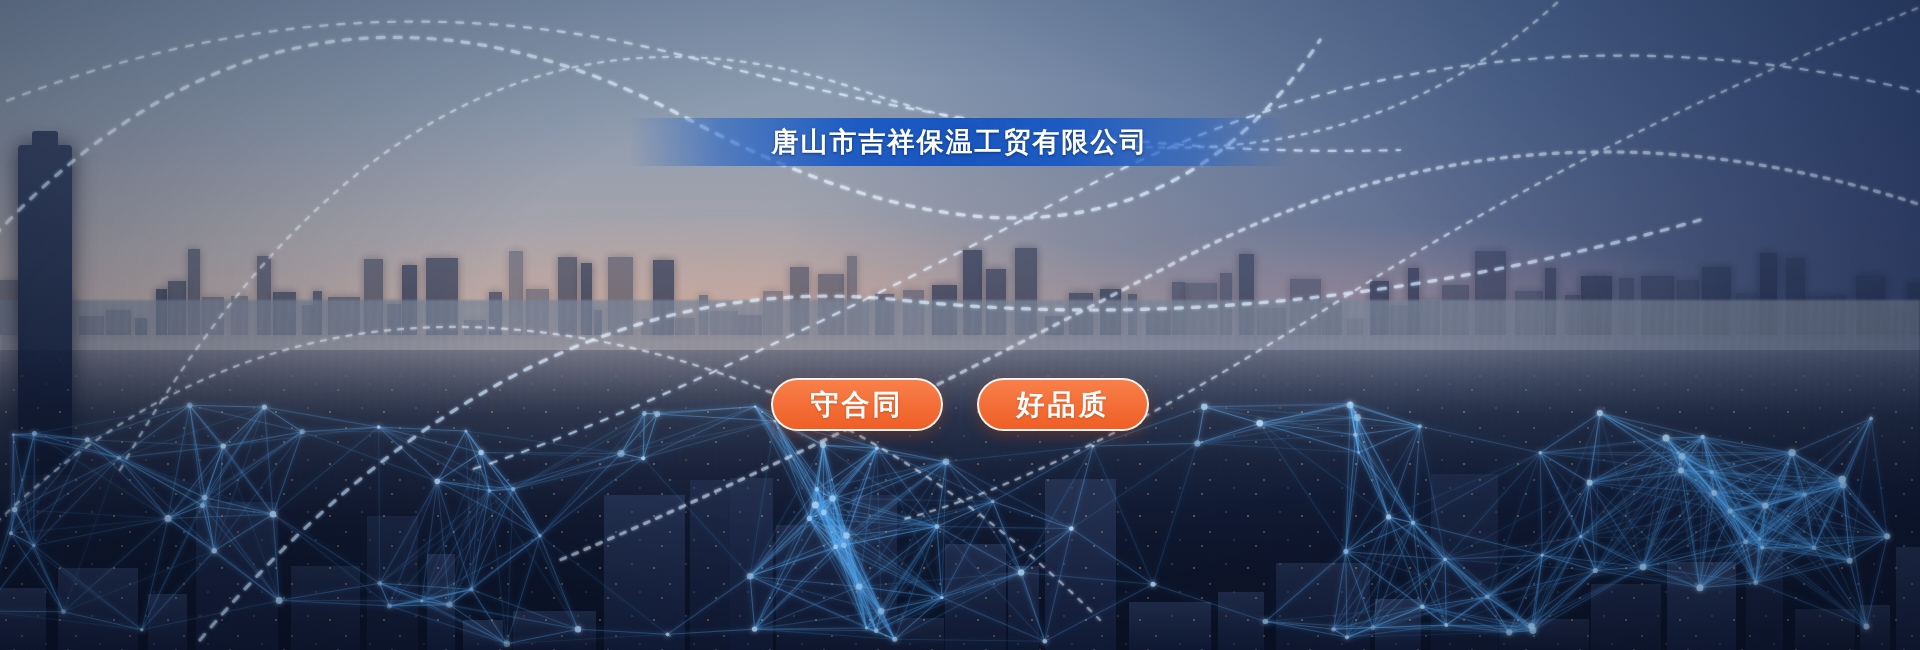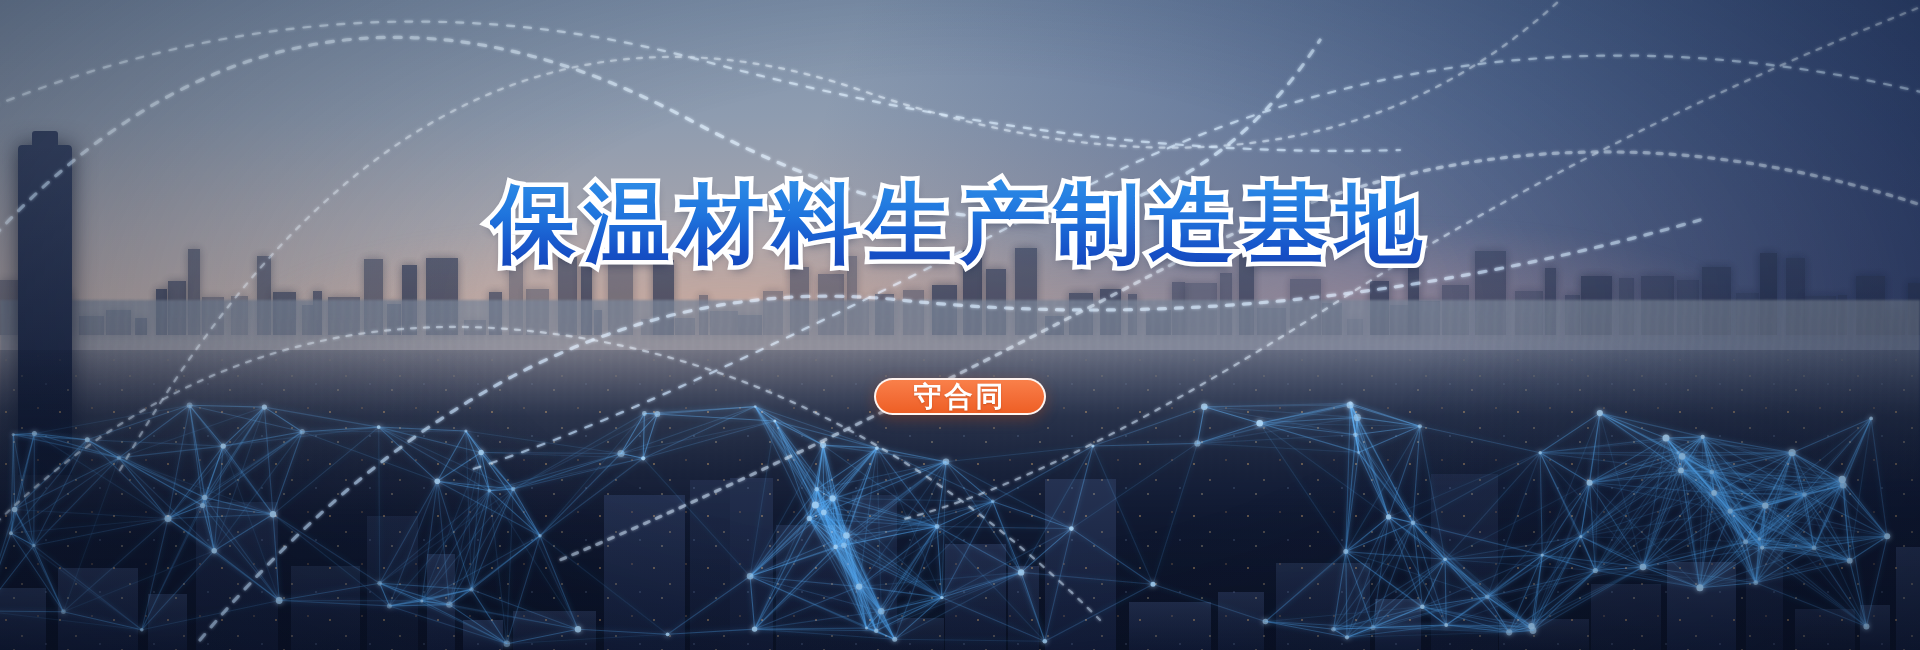--- a/index.html
+++ b/index.html
@@ -269,21 +269,21 @@
     position: absolute;
     top: 378px;
     left: 50%;
     transform: translateX(-50%);
     display: flex;
     gap: 34px;
     pointer-events: auto;
   }
   .pill {
     min-width: 172px;
-    height: 37px;
+    height: 53px;
     padding: 8px 26px;
     box-sizing: border-box;
     display: flex;
     align-items: center;
     justify-content: center;
     border-radius: 27px;
     background: linear-gradient(180deg, #f9804a 0%, #f4703a 45%, #ee5f25 100%);
     border: 2px solid rgba(255,255,255,.92);
     box-shadow: 0 4px 14px rgba(180,70,20,.35);
     cursor: pointer;
@@ -1473,26 +1473,28 @@
         <path d="M 1990 -20 Q 1620 120 1340 300 T 900 520" fill="none" stroke="#cfe6ff" stroke-width="2.2" stroke-linecap="round" stroke-dasharray="5 8" opacity="0.55"></path>
         <path d="M 200 640 Q 520 260 900 300 T 1700 220" fill="none" stroke="#bcdcff" stroke-width="3.2" stroke-linecap="round" stroke-dasharray="7 10" opacity="0.70"></path>
         <path d="M -40 560 Q 200 300 520 330 T 1100 620" fill="none" stroke="#cfe6ff" stroke-width="2.2" stroke-linecap="round" stroke-dasharray="5 8" opacity="0.55"></path>
       </g>
     </svg>
 
   <div class="vignette"></div>
 
   <div class="content">
 
-
-    <div class="headline">
-      <span class="stroke">保温材料生产制造基地</span>
-      <span class="fill">保温材料生产制造基地</span>
+    <div class="ribbon">
+      <span>唐山市吉祥保温工贸有限公司</span>
     </div>
+
 
     <div class="pills">
       <div class="pill">
         <span>守合同</span>
       </div>
+      <div class="pill">
+        <span>好品质</span>
+      </div>
     </div>
 
   </div>
 </div>
 
 </body></html>

